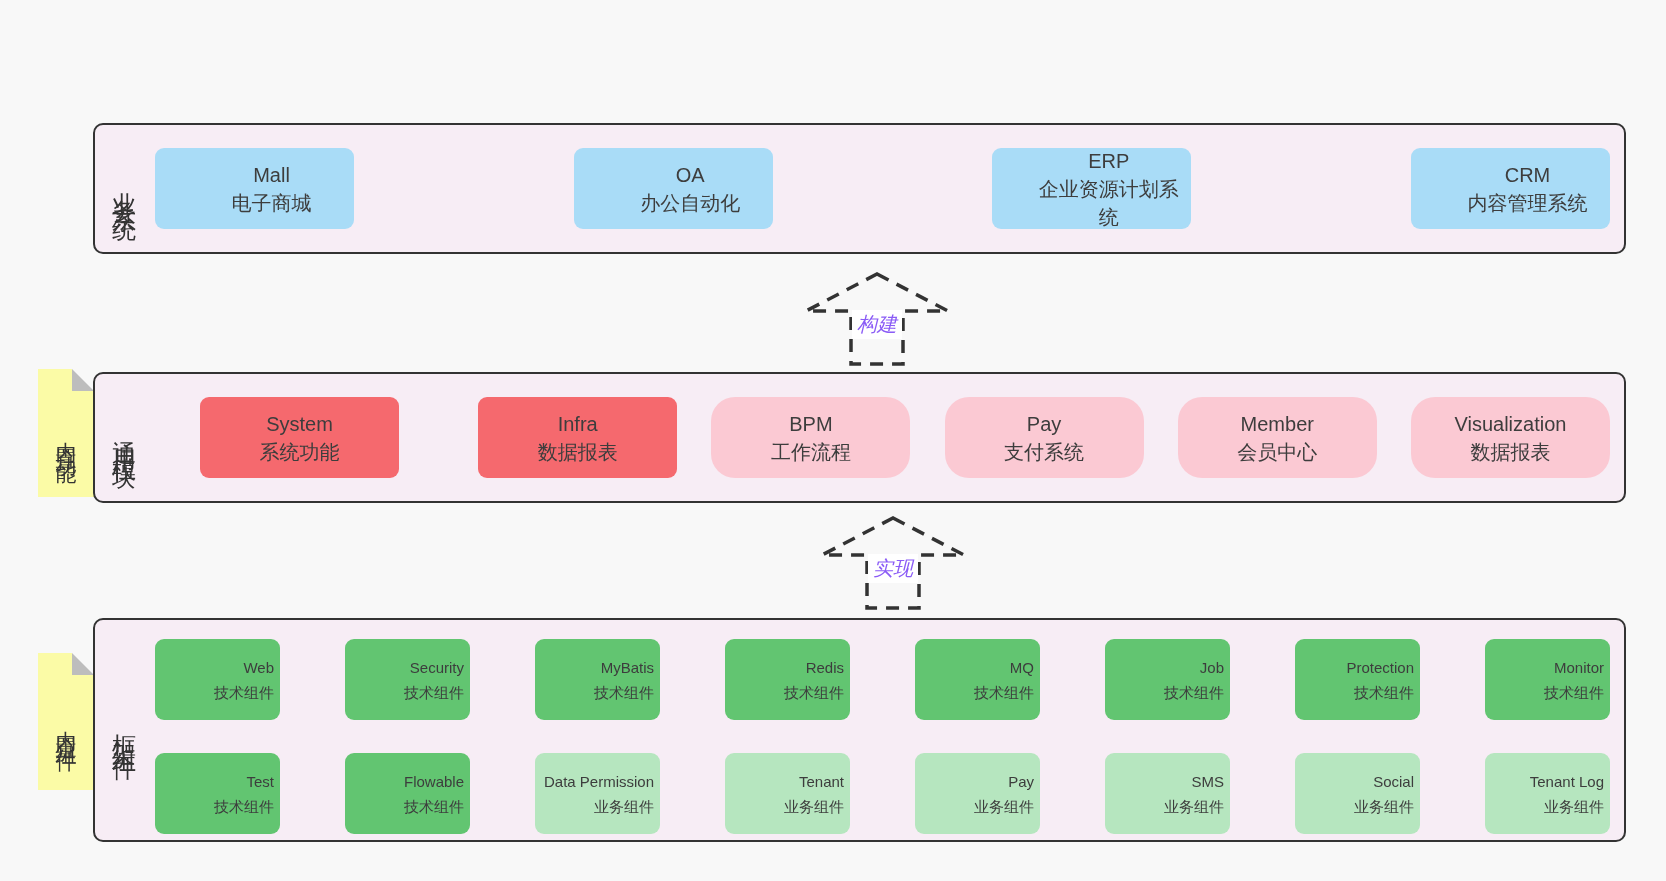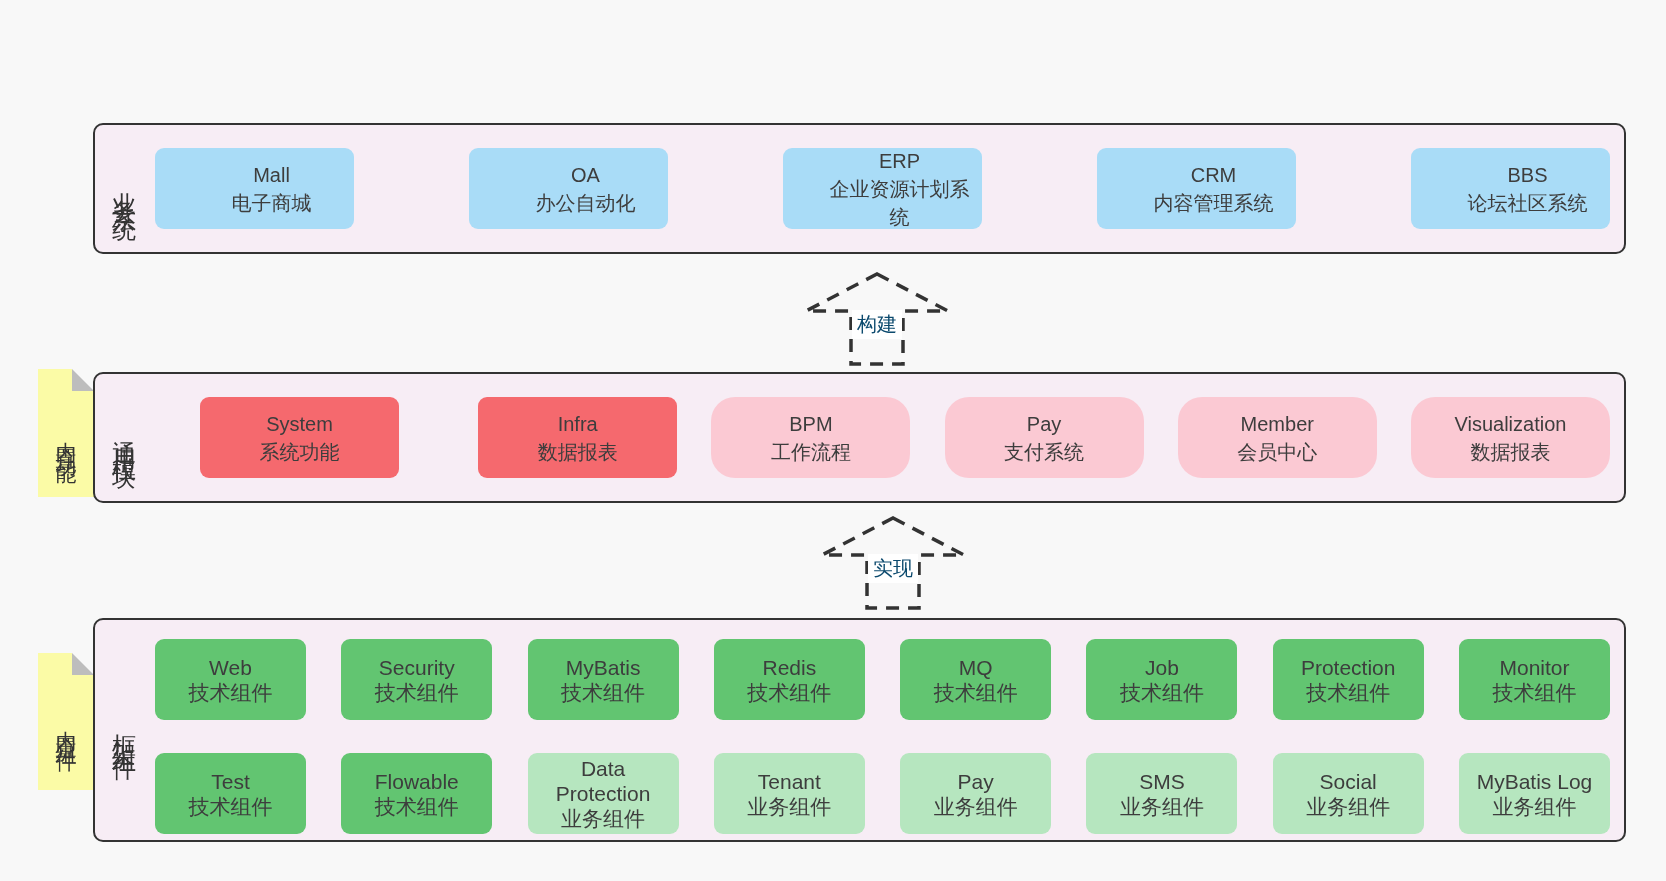--- a/index.html
+++ b/index.html
@@ -31,21 +31,21 @@
   }
   .row-top{ top:23px; }
   .row-b1{ top:19px; }
   .row-b2{ top:133px; }
   .box{
     box-sizing:border-box; height:81px; border-radius:9px;
     display:flex; flex-direction:column; align-items:center; justify-content:center;
     text-align:center; padding:0 6px;
   }
   .row-6 .box{ width:199px; font-size:20px; line-height:28px; }
-  .row-8 .box{ width:151px; font-size:21px; line-height:25px; }
+  .row-8 .box{ width:125px; font-size:15px; line-height:25px;align-items:flex-end; }
   .box-blue      { background:var(--blue,#a9dcf7);padding-left:40px; }
   .box-red       { background:var(--red,#f5696e);margin-left:45px; }
   .box-pink      { background:var(--pink,#fbc9d3);border-radius:24px; }
   .box-green     { background:var(--green,#62c571); }
   .box-lightgreen{ background:var(--lightgreen,#b6e6bf); }
   
   .sticky{
     position:absolute; left:38px; width:56px; z-index:1;
     background:var(--sticky,#fbfba6);
   }
@@ -66,21 +66,21 @@
   #arrow-build{ left:802px; top:270px; }
   #arrow-implement{ left:818px; top:514px; }
   .arrow svg{ position:absolute; inset:0; }
   .arrow path{
     fill:none; stroke:var(--line,#333); stroke-width:3.5;
     stroke-dasharray:13 9; stroke-linecap:butt;
   }
   .arrow-label{
     position:absolute; left:50%; top:40px; transform:translateX(-50%);
     background:var(--arrow-label-bg,#fff); padding:1px 5px;
-    font-size:20px; color:#0c4a6e; white-space:nowrap;
+    font-size:20px; color:#8b5cf6; white-space:nowrap;font-style:italic;
   }
 </style>
 </head>
 <body>
 
 <div class="canvas">
 
   <div class="sticky" id="sticky-modules">
     <span class="v-text">内置功能</span>
   </div>
@@ -99,24 +99,20 @@
           <div class="box-title">OA</div>
           <div class="box-subtitle">办公自动化</div>
         </div>
         <div class="box box-blue">
           <div class="box-title">ERP</div>
           <div class="box-subtitle">企业资源计划系统</div>
         </div>
         <div class="box box-blue">
           <div class="box-title">CRM</div>
           <div class="box-subtitle">内容管理系统</div>
-        </div>
-        <div class="box box-blue">
-          <div class="box-title">BBS</div>
-          <div class="box-subtitle">论坛社区系统</div>
         </div>
       </div>
   </section>
 
   <div class="arrow" id="arrow-build">
     <svg viewBox="0 0 150 98">
       <path d="M75,4 L146,41 L101,41 L101,94 L49,94 L49,41 L4,41 Z"></path>
     </svg>
     <span class="arrow-label">构建</span>
   </div>
@@ -197,39 +193,39 @@
     <div class="row row-b2 row-8">
         <div class="box box-green">
           <div class="box-title">Test</div>
           <div class="box-subtitle">技术组件</div>
         </div>
         <div class="box box-green">
           <div class="box-title">Flowable</div>
           <div class="box-subtitle">技术组件</div>
         </div>
         <div class="box box-lightgreen">
-          <div class="box-title">Data Protection</div>
+          <div class="box-title">Data Permission</div>
           <div class="box-subtitle">业务组件</div>
         </div>
         <div class="box box-lightgreen">
           <div class="box-title">Tenant</div>
           <div class="box-subtitle">业务组件</div>
         </div>
         <div class="box box-lightgreen">
           <div class="box-title">Pay</div>
           <div class="box-subtitle">业务组件</div>
         </div>
         <div class="box box-lightgreen">
           <div class="box-title">SMS</div>
           <div class="box-subtitle">业务组件</div>
         </div>
         <div class="box box-lightgreen">
           <div class="box-title">Social</div>
           <div class="box-subtitle">业务组件</div>
         </div>
         <div class="box box-lightgreen">
-          <div class="box-title">MyBatis Log</div>
+          <div class="box-title">Tenant Log</div>
           <div class="box-subtitle">业务组件</div>
         </div>
       </div>
   </section>
 
 </div>
 
 </body></html>

